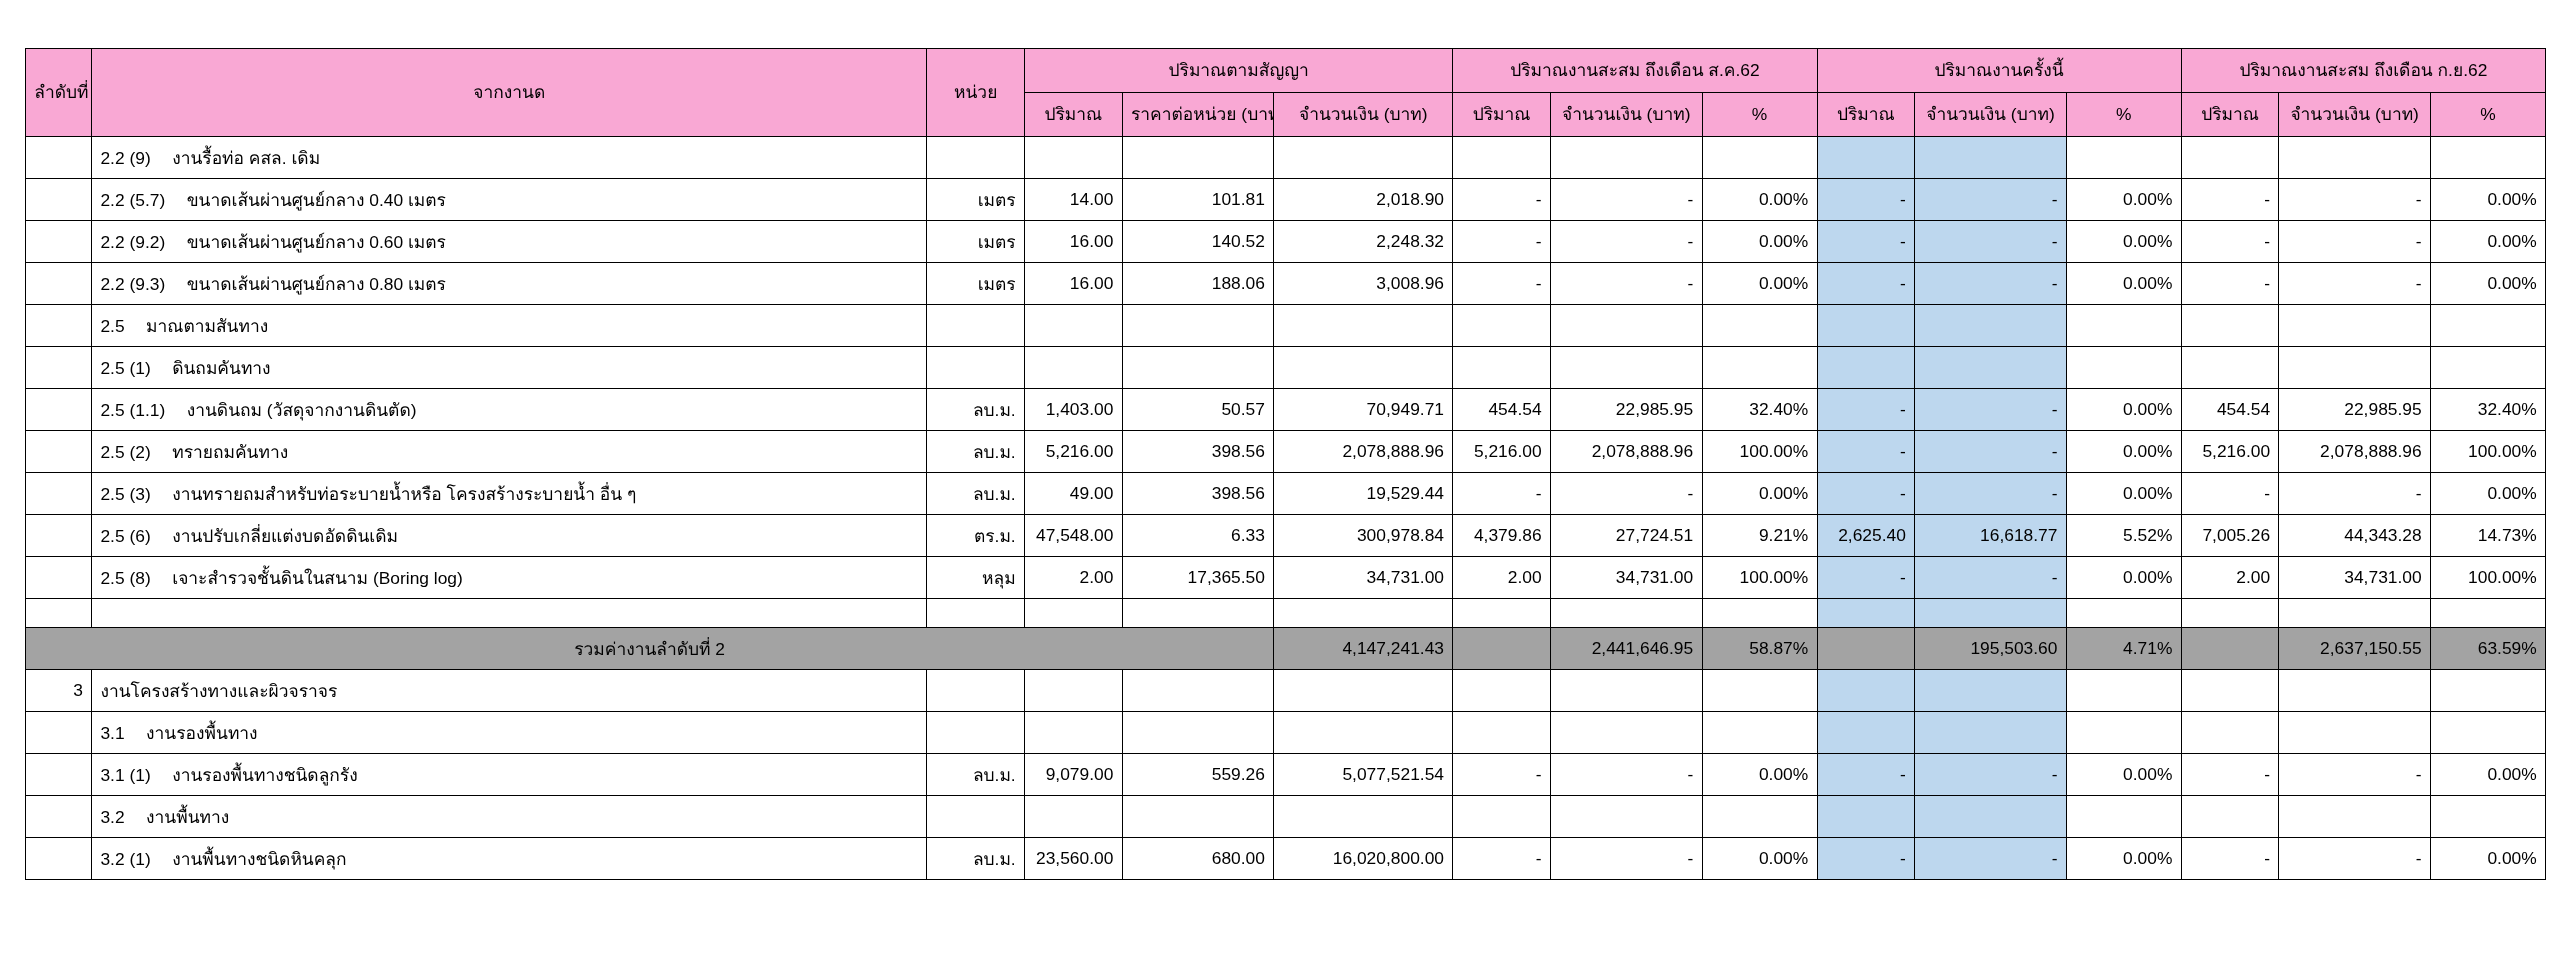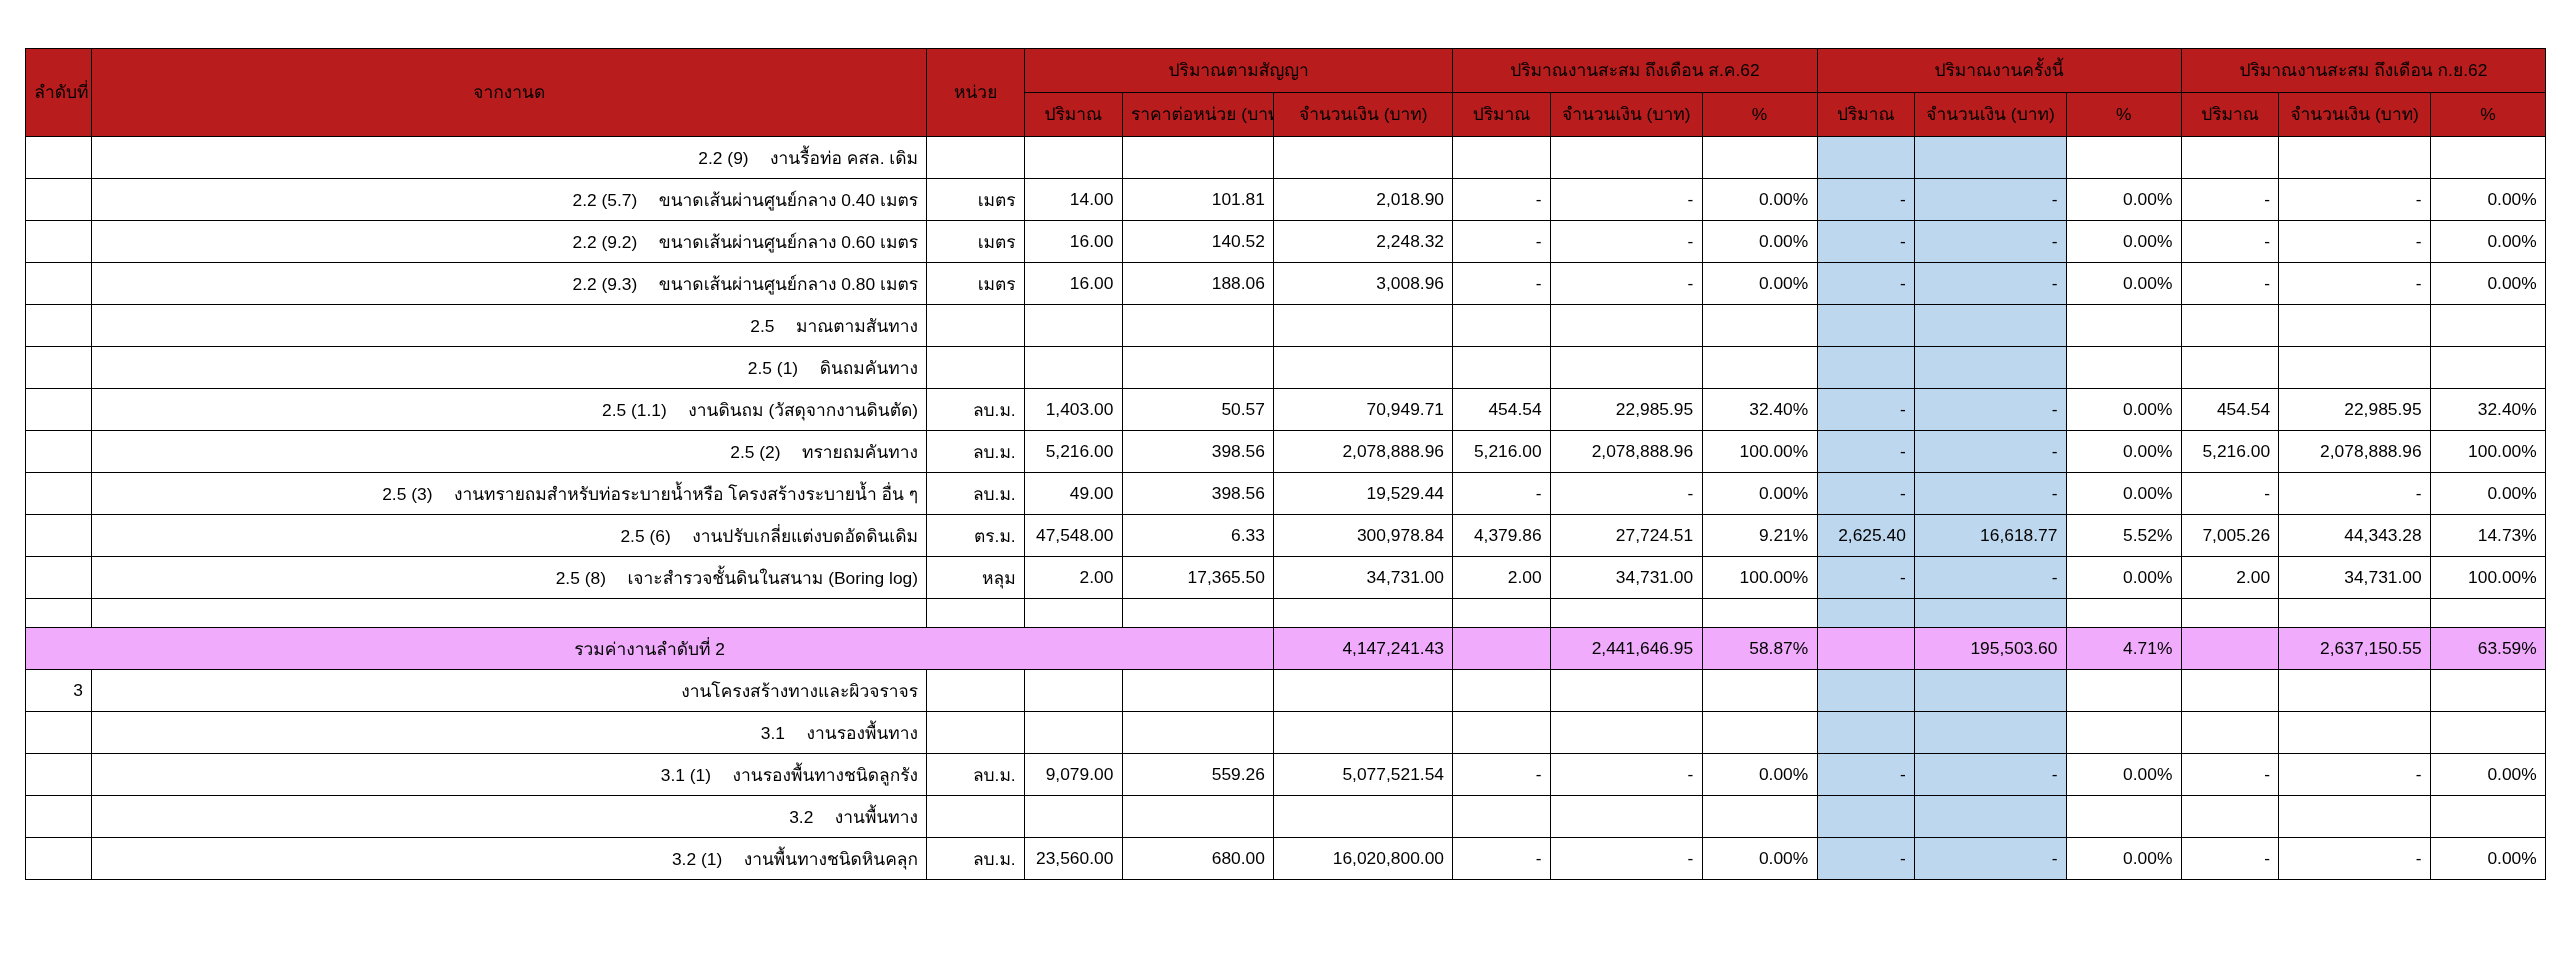--- a/index.html
+++ b/index.html
@@ -27,33 +27,33 @@
     color: #000000;
   }
   table.boq th, table.boq td {
     border: 0.8px solid #000000;
     padding: 0 8.3px;
     vertical-align: middle;
     white-space: nowrap;
     overflow: hidden;
   }
   thead th {
-    background: #b91c1c;
+    background: #f9a8d4;
     text-align: center;
     font-weight: normal;
     line-height: 1.25;
   }
   .h-row1 th { height: 43px; }
   .h-row2 th { height: 43px; }
   tbody td { height: 41px; }
   .c-num { text-align: right; }
   .c-right { text-align: right; }
-  .c-left { text-align: right; }
+  .c-left { text-align: left; }
   .hl { background: #bdd7ee; }
-  .total-row td { background: #f0abfc; font-weight: normal; }
+  .total-row td { background: #a3a3a3; font-weight: normal; }
   .total-label { text-align: center; }
   .indent1 { padding-left: 43px; }
   .indent2 { padding-left: 83px; }
   .item-code { display: inline-block; min-width: 0; }
   .item-gap { display: inline-block; width: 21.5px; }
   .empty-row td { height: 28px; }
 </style>
 </head>
 <body>
 

